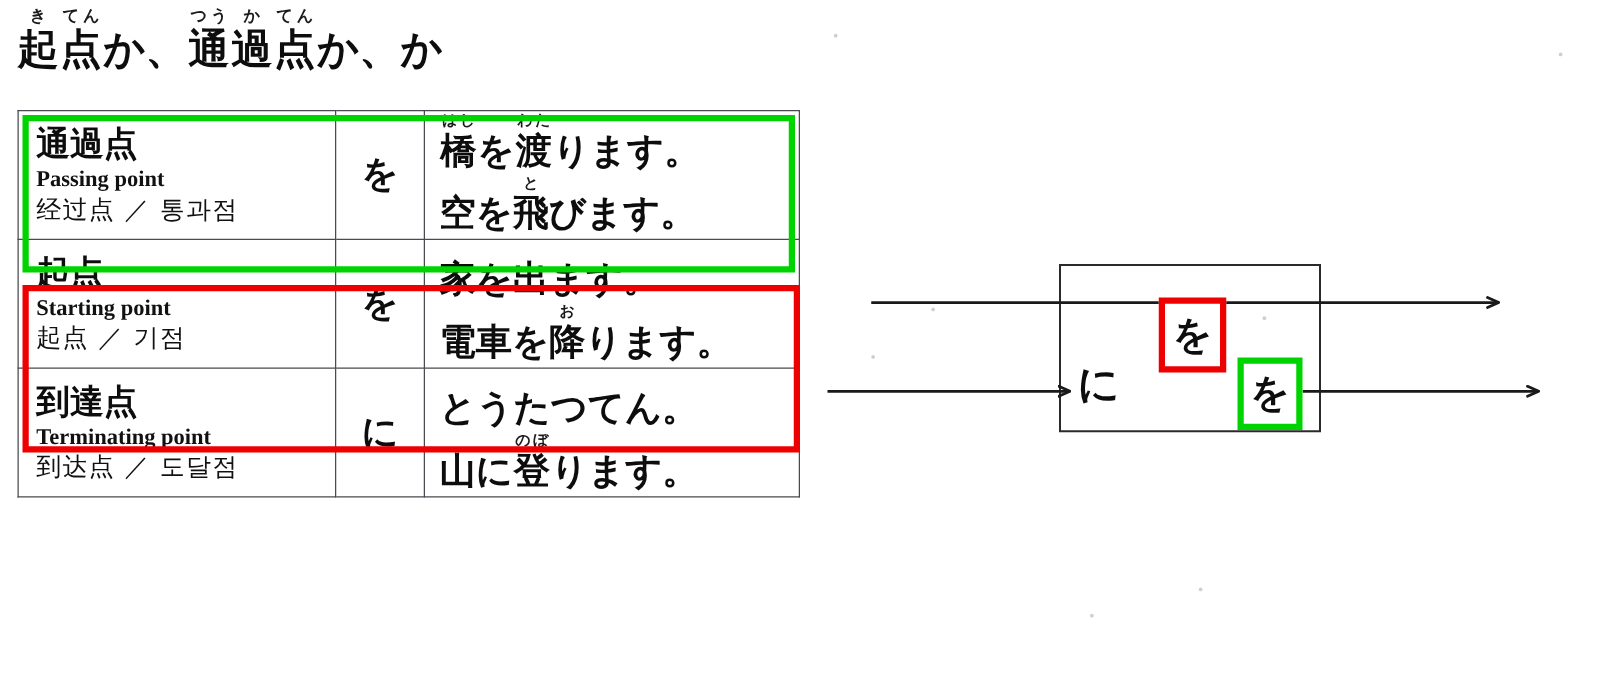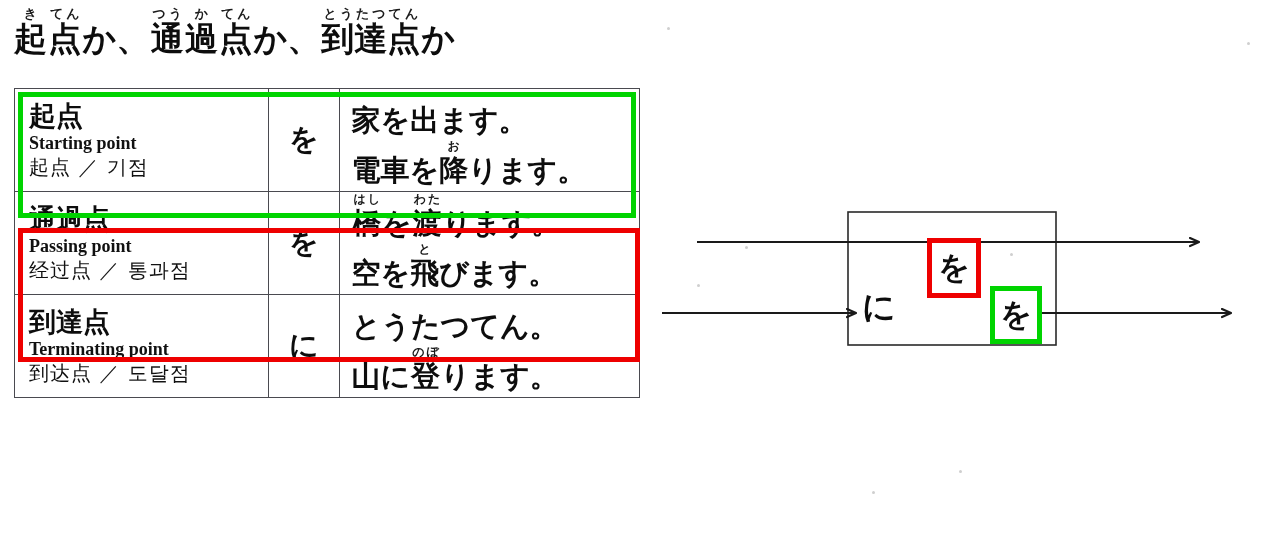--- a/index.html
+++ b/index.html
@@ -258,62 +258,30 @@
   </div>
   <div class="ruby-group">
     <span class="ruby-top">か</span>
     <span class="ruby-base">過</span>
   </div>
   <div class="ruby-group">
     <span class="ruby-top">てん</span>
     <span class="ruby-base">点</span>
   </div>
   <span class="title-plain">か、</span>
-  <div class="ruby-group">
-    <span class="ruby-top">とうたつてん</span>
-    <span class="ruby-base">到達点</span>
-  </div>
   <span class="title-plain">か</span>
 </div>
 
 <table id="grammar-table">
   <colgroup>
     <col class="col-term">
       <col class="col-part">
       <col class="col-sample">
   </colgroup>
   <tbody>
-
-    <tr>
-      <td>
-        <div class="term-cell-inner">
-          <div class="term-jp">起点</div>
-          <div class="term-en">Starting point</div>
-          <div class="term-cn">起点 ／ 기점</div>
-        </div>
-      </td>
-      <td class="particle-cell">
-        <span class="particle-text">を</span>
-      </td>
-      <td>
-        <div class="sample-cell-inner">
-          <div class="sentence">
-            <span class="s-plain">家を出ます。</span>
-          </div>
-          <div class="sentence">
-            <span class="s-plain">電車を</span>
-            <span class="s-ruby">
-              <span class="s-ruby-top">お</span>
-              <span class="s-base">降</span>
-            </span>
-            <span class="s-plain">ります。</span>
-          </div>
-        </div>
-      </td>
-    </tr>
 
     <tr>
       <td>
         <div class="term-cell-inner">
           <div class="term-jp">通過点</div>
           <div class="term-en">Passing point</div>
           <div class="term-cn">经过点 ／ 통과점</div>
         </div>
       </td>
       <td class="particle-cell">
@@ -341,20 +309,48 @@
             </span>
             <span class="s-plain">びます。</span>
           </div>
         </div>
       </td>
     </tr>
 
     <tr>
       <td>
         <div class="term-cell-inner">
+          <div class="term-jp">起点</div>
+          <div class="term-en">Starting point</div>
+          <div class="term-cn">起点 ／ 기점</div>
+        </div>
+      </td>
+      <td class="particle-cell">
+        <span class="particle-text">を</span>
+      </td>
+      <td>
+        <div class="sample-cell-inner">
+          <div class="sentence">
+            <span class="s-plain">家を出ます。</span>
+          </div>
+          <div class="sentence">
+            <span class="s-plain">電車を</span>
+            <span class="s-ruby">
+              <span class="s-ruby-top">お</span>
+              <span class="s-base">降</span>
+            </span>
+            <span class="s-plain">ります。</span>
+          </div>
+        </div>
+      </td>
+    </tr>
+
+    <tr>
+      <td>
+        <div class="term-cell-inner">
           <div class="term-jp">到達点</div>
           <div class="term-en">Terminating point</div>
           <div class="term-cn">到达点 ／ 도달점</div>
         </div>
       </td>
       <td class="particle-cell">
         <span class="particle-text">に</span>
       </td>
       <td>
         <div class="sample-cell-inner">

